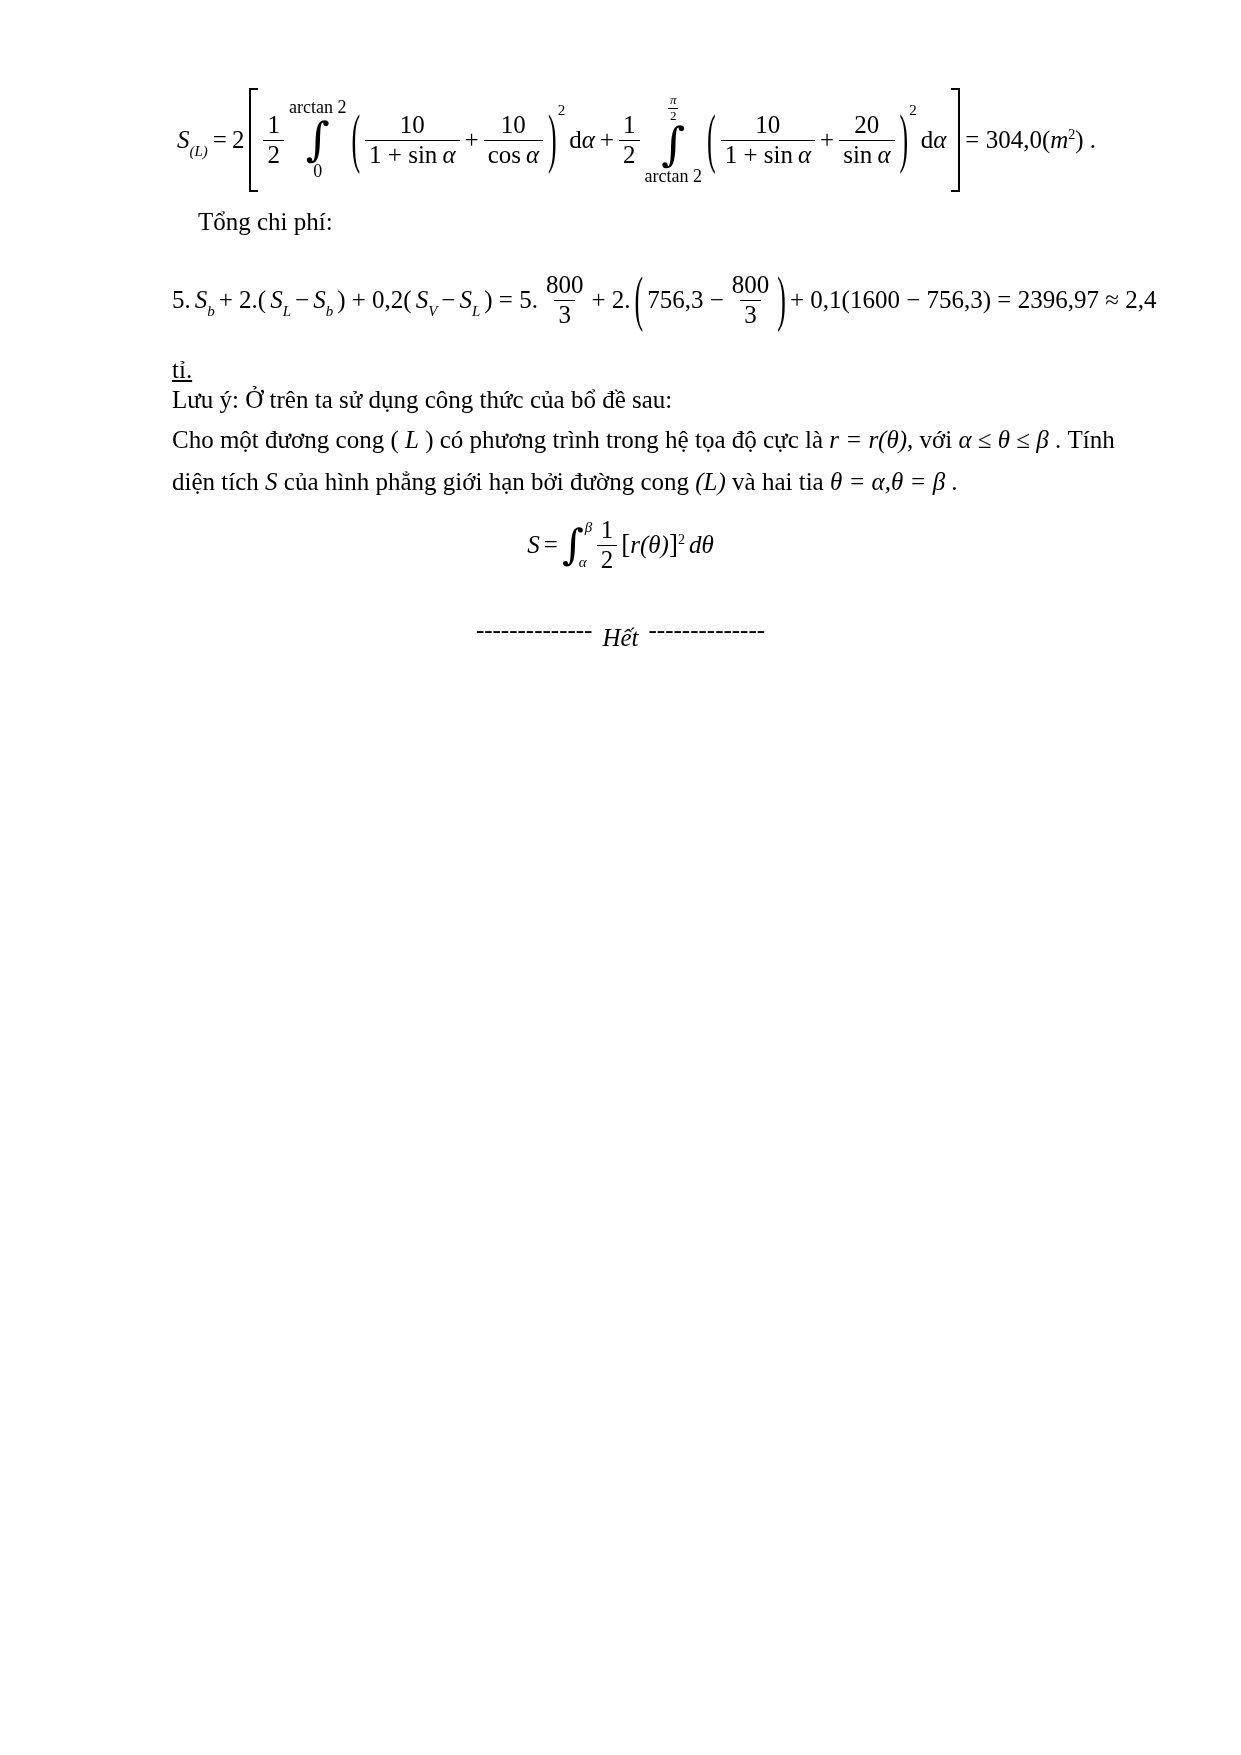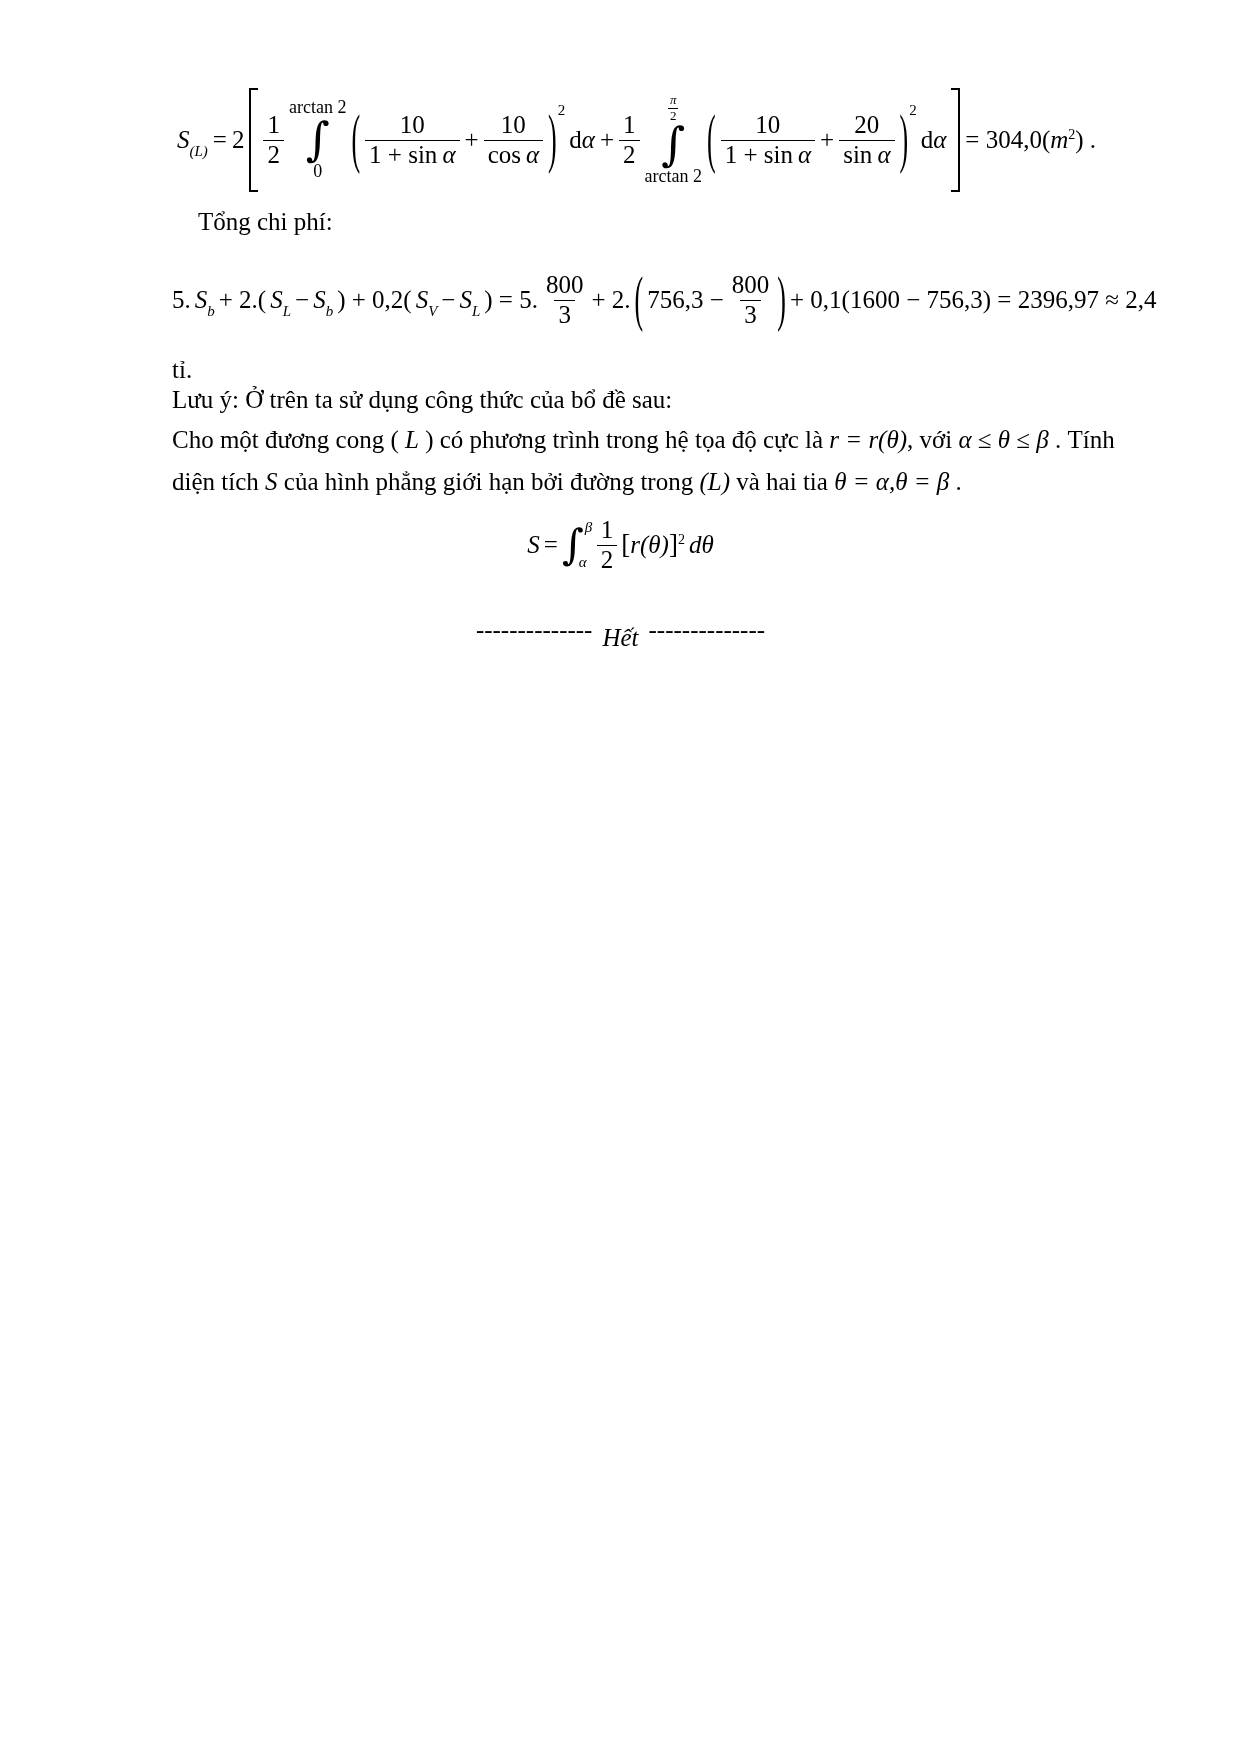--- a/index.html
+++ b/index.html
@@ -186,32 +186,32 @@
   <span class="bigp2">(</span>
   <span>756,3 −</span>
   <span class="frac">
     <span class="num">800</span>
     <span class="den">3</span>
   </span>
   <span class="bigp2">)</span>
   <span>+ 0,1(1600 − 756,3) = 2396,97 ≈ 2,4</span>
 </div>
 
-<div class="block text" style="top:354px; left:172px;">tỉ.</div>
+<div class="block text" style="top:354px; left:172px;text-decoration:underline;">tỉ.</div>
 
 <div class="block text nowrap" style="top:384px; left:172px;">
   <span class="bold">Lưu ý:</span><span> Ở trên ta sử dụng công thức của bổ đề sau:</span>
 </div>
 
 <div class="block text nowrap" style="top:424px; left:172px;text-align:center;">
   <span>Cho một đương cong ( </span><span class="mi">L</span><span> ) có phương trình trong hệ tọa độ cực là </span><span class="mi">r = r(θ)</span><span>, với </span><span class="mi">α ≤ θ ≤ β</span><span> . Tính</span>
 </div>
 
 <div class="block text nowrap" style="top:466px; left:172px;">
-  <span>diện tích </span><span class="mi">S</span><span> của hình phẳng giới hạn bởi đường trong </span><span class="mi">(L)</span><span> và hai tia </span><span class="mi">θ = α,θ = β</span><span> .</span>
+  <span>diện tích </span><span class="mi">S</span><span> của hình phẳng giới hạn bởi đường cong </span><span class="mi">(L)</span><span> và hai tia </span><span class="mi">θ = α,θ = β</span><span> .</span>
 </div>
 
 <div class="block center-row" style="top:516px;">
   <div class="mrow" style="gap:4px;">
     <span class="mi">S</span>
     <span>=</span>
     <span class="int-inline">
       <span class="iglyph">∫</span>
       <span class="lims">
         <span class="up">β</span>

